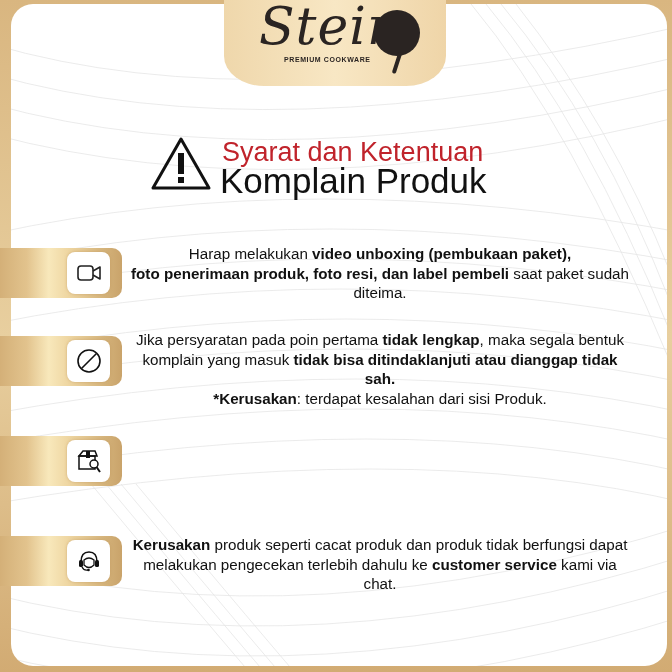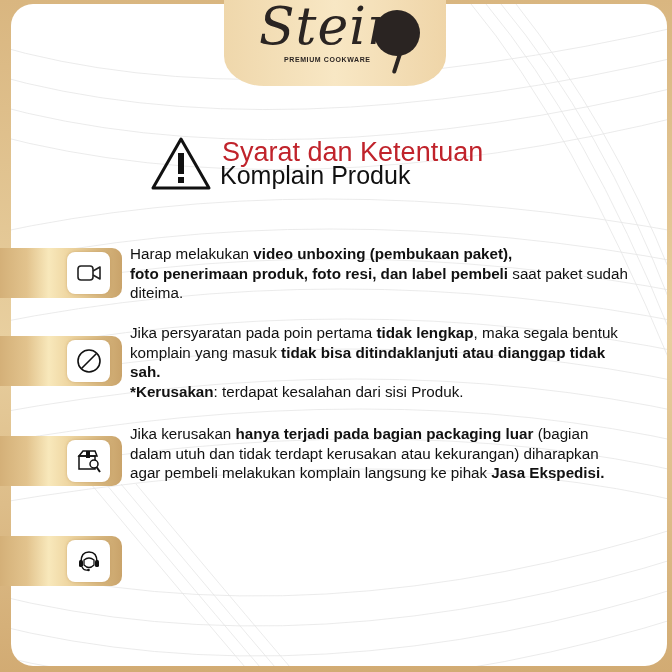--- a/index.html
+++ b/index.html
@@ -14,28 +14,28 @@
     border-radius: 0 0 40px 40px / 0 0 30px 30px; z-index: 3; }
   .logo { position: absolute; left: 0; right: 0; top: 0; height: 86px; }
   .logo-script { position: absolute; left: 35px; top: -4px; font-family: "DejaVu Serif", serif; font-style: italic;
     font-size: 52px; color: #2a2422; letter-spacing: 1px; }
   .logo-pan { position: absolute; left: 150px; top: 10px; width: 46px; height: 46px; border-radius: 50%; background: #2a2422; }
   .logo-handle { position: absolute; left: 171px; top: 52px; width: 4px; height: 22px; background: #2a2422; border-radius: 2px; transform: rotate(18deg); }
   .logo-sub { position: absolute; left: 60px; top: 56px; font-size: 7px; font-weight: bold; color: #2a2422; letter-spacing: 0.6px; }
   .title-block { position: absolute; left: 150px; top: 128px; z-index: 2; }
   .warn-icon { position: absolute; left: 0; top: 8px; width: 62px; height: 56px; }
   .title-red { position: absolute; left: 72px; top: 9px; white-space: nowrap; font-size: 27px; color: #c0232b; }
-  .title-black { position: absolute; left: 70px; top: 33px; white-space: nowrap; font-size: 25px; color: #111; }
+  .title-black { position: absolute; left: 70px; top: 33px; white-space: nowrap; font-size: 35px; color: #111; }
   .bar { position: absolute; left: 0; width: 122px; height: 50px; z-index: 2;
     background: linear-gradient(90deg, #d4b078 0%, #e2c38d 22%, #f8e8bb 40%, #efd7a3 55%, #d9b981 80%, #c9a36a 100%);
     border-radius: 0 10px 10px 0; }
   .icon-box { position: absolute; left: 67px; top: 4px; width: 43px; height: 42px; background: #fff; border-radius: 8px;
     box-shadow: 0 0 3px rgba(190,150,90,0.6); display: flex; align-items: center; justify-content: center; }
   .icon-box svg { width: 28px; height: 28px; }
-  .para { position: absolute; left: 130px; width: 500px; font-size: 15.2px; line-height: 19.5px; color: #111; z-index: 2; }
+  .para { position: absolute; left: 130px; width: 500px; font-size: 15.2px; line-height: 19.5px; color: #111; z-index: 2; text-align: center; }
   .para b { font-weight: bold; }
 </style>
 </head>
 <body>
 
 <div class="frame">
   <div class="inner">
     <svg class="waves" viewBox="0 0 656 662" preserveAspectRatio="none">
       <g fill="none" stroke="#e6e6e6" stroke-width="0.8">
         <path d="M-20 40 Q 250 120 680 20"></path>
@@ -98,40 +98,40 @@
   <div class="para" style="top:244px;"><span>Harap melakukan </span><b>video unboxing (pembukaan paket),</b><br><b>foto penerimaan produk, foto resi, dan label pembeli</b><span> saat paket sudah diteima.</span></div>
 
   <div class="bar" style="top:336px;">
     <div class="icon-box">
       <svg viewBox="0 0 28 28">
         <circle cx="14" cy="14" r="11" fill="none" stroke="#111" stroke-width="1.6"></circle>
         <line x1="6.5" y1="21.5" x2="21.5" y2="6.5" stroke="#111" stroke-width="1.6"></line>
       </svg>
     </div>
   </div>
-  <div class="para" style="top:323px;"><span>Jika persyaratan pada poin pertama </span><b>tidak lengkap</b><span>, maka segala bentuk komplain yang masuk </span><b>tidak bisa ditindaklanjuti atau dianggap tidak sah.</b><br><b>*Kerusakan</b><span>: terdapat kesalahan dari sisi Produk.</span></div>
+  <div class="para" style="top:330px;"><span>Jika persyaratan pada poin pertama </span><b>tidak lengkap</b><span>, maka segala bentuk komplain yang masuk </span><b>tidak bisa ditindaklanjuti atau dianggap tidak sah.</b><br><b>*Kerusakan</b><span>: terdapat kesalahan dari sisi Produk.</span></div>
 
   <div class="bar" style="top:436px;">
     <div class="icon-box">
       <svg viewBox="0 0 28 28">
         <path d="M4 9 L8 4 L20 4 L22 9 Z" fill="none" stroke="#111" stroke-width="1.5"></path>
         <rect x="4" y="9" width="16" height="13" fill="none" stroke="#111" stroke-width="1.5"></rect>
         <rect x="11" y="4" width="4" height="7" fill="#111"></rect>
         <circle cx="19" cy="17" r="4" fill="#fff" stroke="#111" stroke-width="1.5"></circle>
         <line x1="21.5" y1="20" x2="25" y2="25" stroke="#111" stroke-width="2"></line>
       </svg>
     </div>
   </div>
-  <div class="para" style="top:424px;"><span>Jika kerusakan </span><b>hanya terjadi pada bagian packaging luar</b><span> (bagian dalam utuh dan tidak terdapt kerusakan atau kekurangan) diharapkan agar pembeli melakukan komplain langsung ke pihak </span><b>Jasa  Ekspedisi.</b></div>
 
   <div class="bar" style="top:536px;">
     <div class="icon-box">
       <svg viewBox="0 0 28 28">
         <path d="M6 15 Q6 5 14 5 Q22 5 22 15" fill="none" stroke="#111" stroke-width="1.5"></path>
         <rect x="4" y="13" width="4" height="7" rx="1.5" fill="#111"></rect>
         <rect x="20" y="13" width="4" height="7" rx="1.5" fill="#111"></rect>
         <path d="M9 13 Q14 9 19 13 L19 18 Q14 23 9 18 Z" fill="none" stroke="#111" stroke-width="1.3"></path>
         <path d="M7 20 Q9 24 13 23" fill="none" stroke="#111" stroke-width="1.3"></path>
         <circle cx="13.5" cy="23" r="1.3" fill="#111"></circle>
       </svg>
     </div>
   </div>
+  <div class="para" style="top:535px;"><b>Kerusakan</b><span> produk seperti cacat produk dan produk tidak berfungsi dapat melakukan pengecekan terlebih dahulu ke </span><b>customer service</b><span> kami via chat.</span></div>
 </div>
 
 </body></html>

